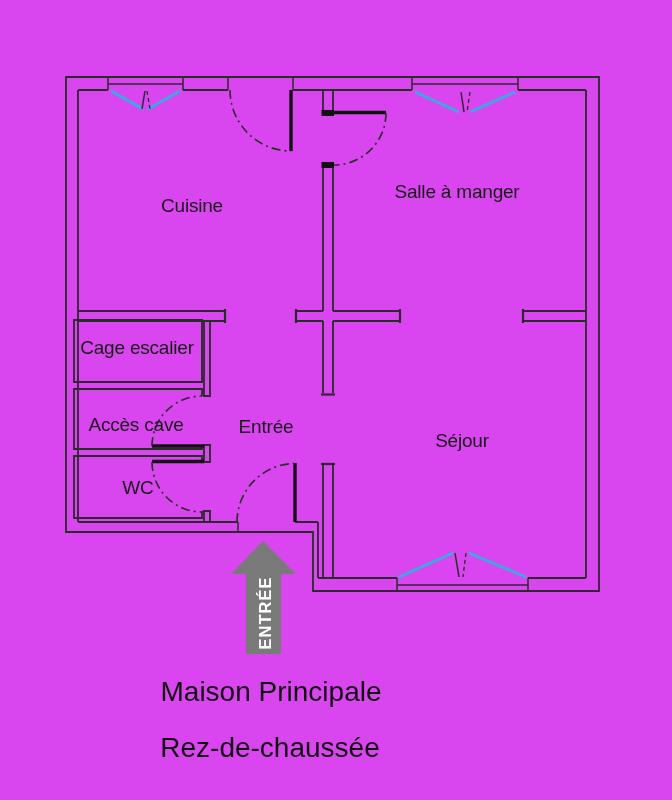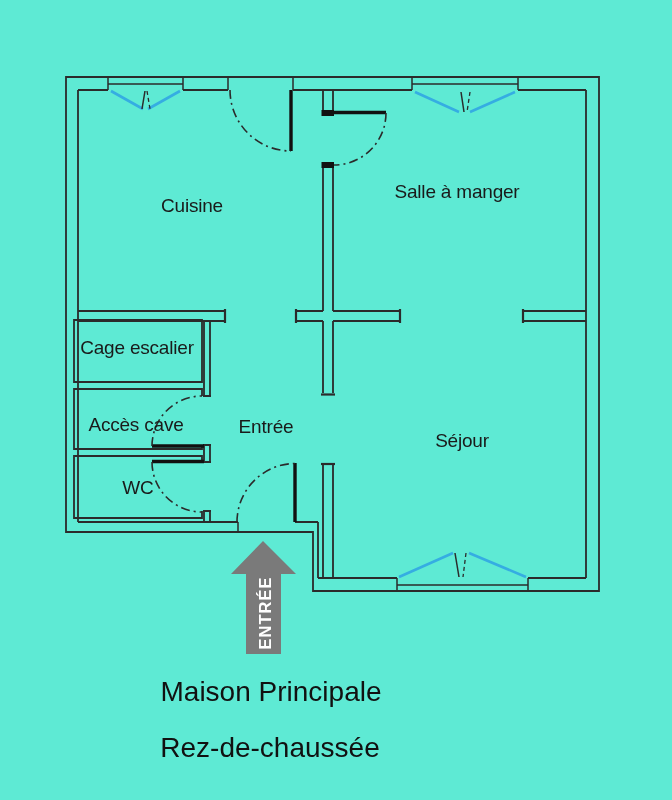--- a/index.html
+++ b/index.html
@@ -1,16 +1,16 @@
 <!DOCTYPE html>
 <html><head>
 <meta charset="utf-8">
 <style>
   html,body{margin:0;padding:0;background:#ffffff;}
-  .page{position:relative;width:672px;height:800px;background:#5eead4;overflow:hidden;
+  .page{position:relative;width:672px;height:800px;background:#d946ef;overflow:hidden;
         font-family:"Liberation Sans", sans-serif;}
   svg{display:block;}
   .room-label{font-family:"Liberation Sans", sans-serif;font-size:19px;fill:#1a1a1a;letter-spacing:-0.2px;}
   .title-label{font-family:"Liberation Sans", sans-serif;font-size:28px;fill:#111111;}
   .arrow-label{font-family:"Liberation Sans", sans-serif;font-size:16.5px;font-weight:bold;fill:#ffffff;letter-spacing:1px;}
   .wall{stroke:#2b2b2b;stroke-width:1.8;fill:none;}
   .wall-thin{stroke:#2b2b2b;stroke-width:1.5;fill:none;}
   .cap{stroke:#2b2b2b;stroke-width:2.2;fill:none;}
   .leaf{stroke:#111111;stroke-width:3.4;fill:none;}
   .arc{stroke:#2b2b2b;stroke-width:1.6;fill:none;stroke-dasharray:9 4 2 4;}

